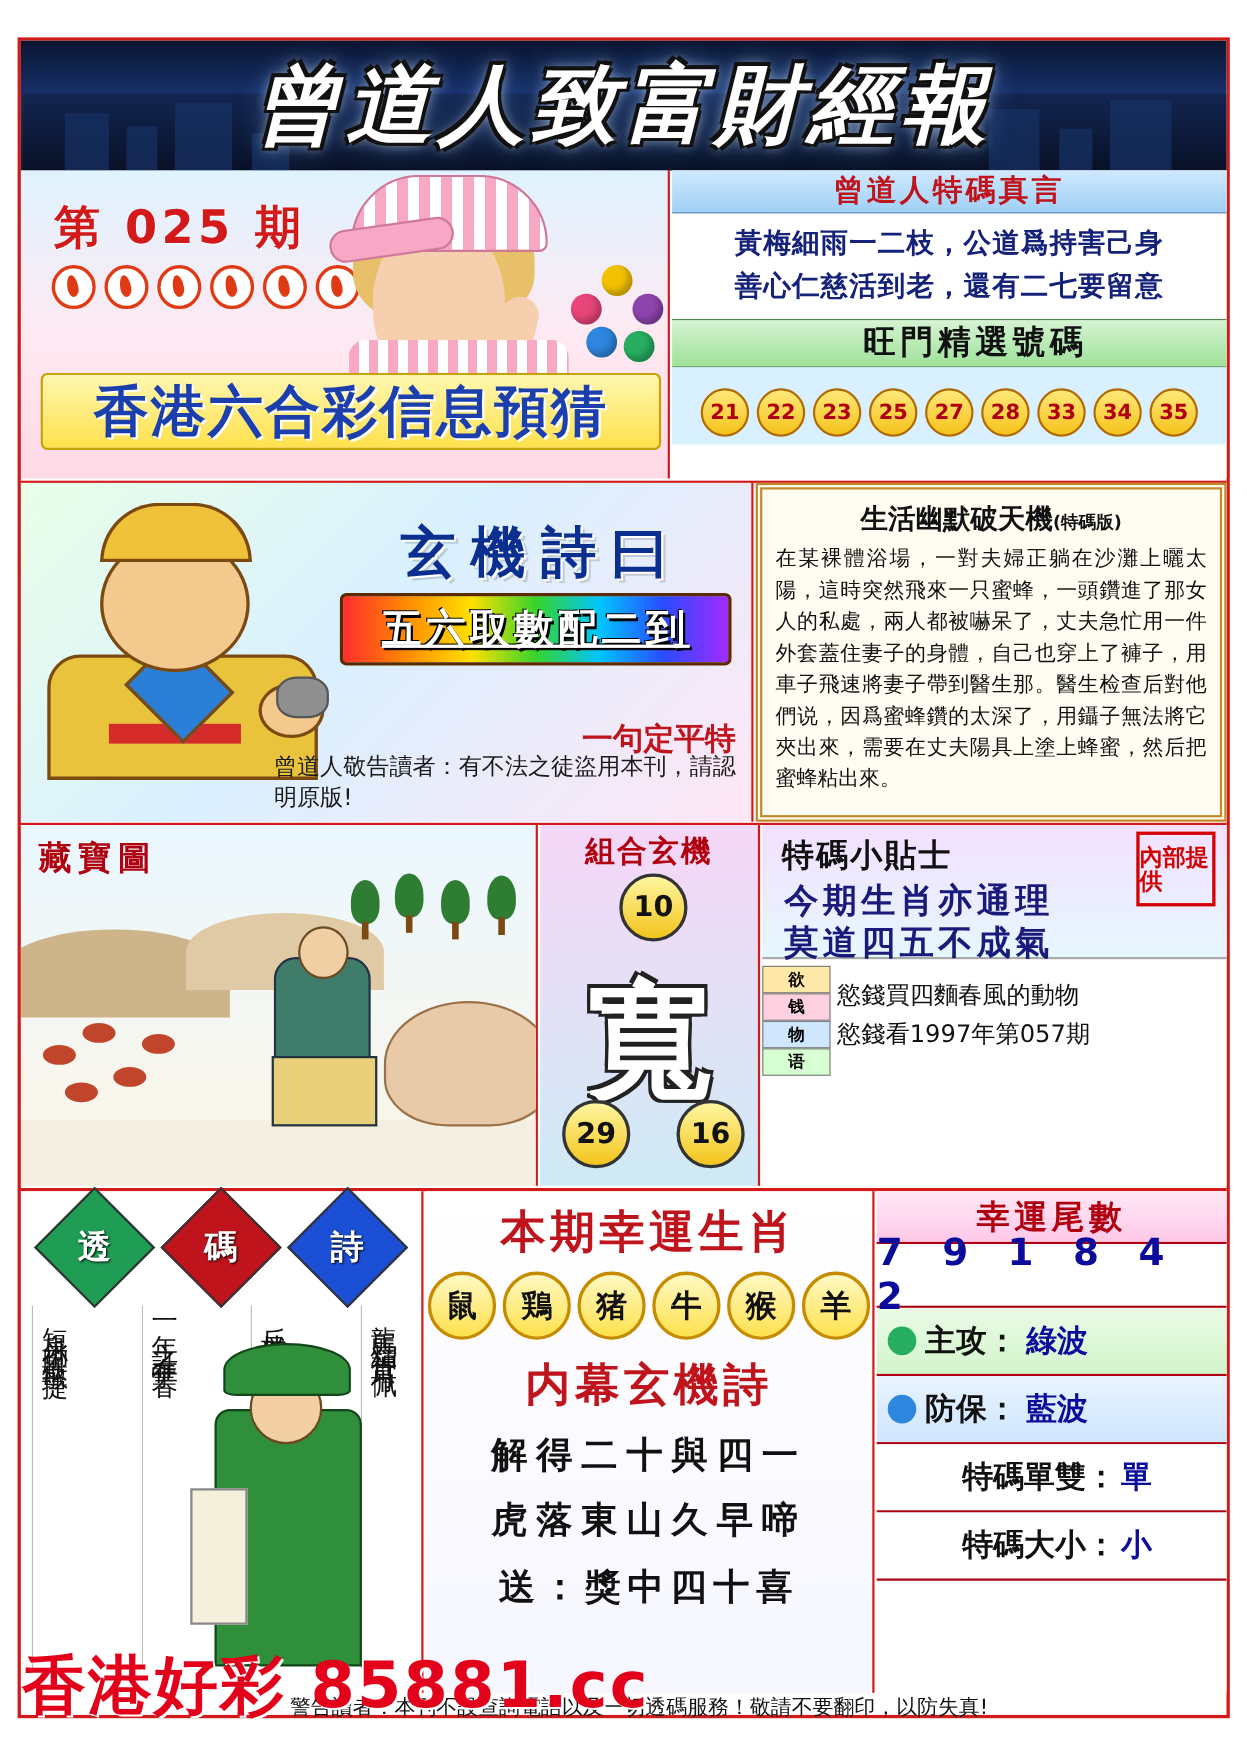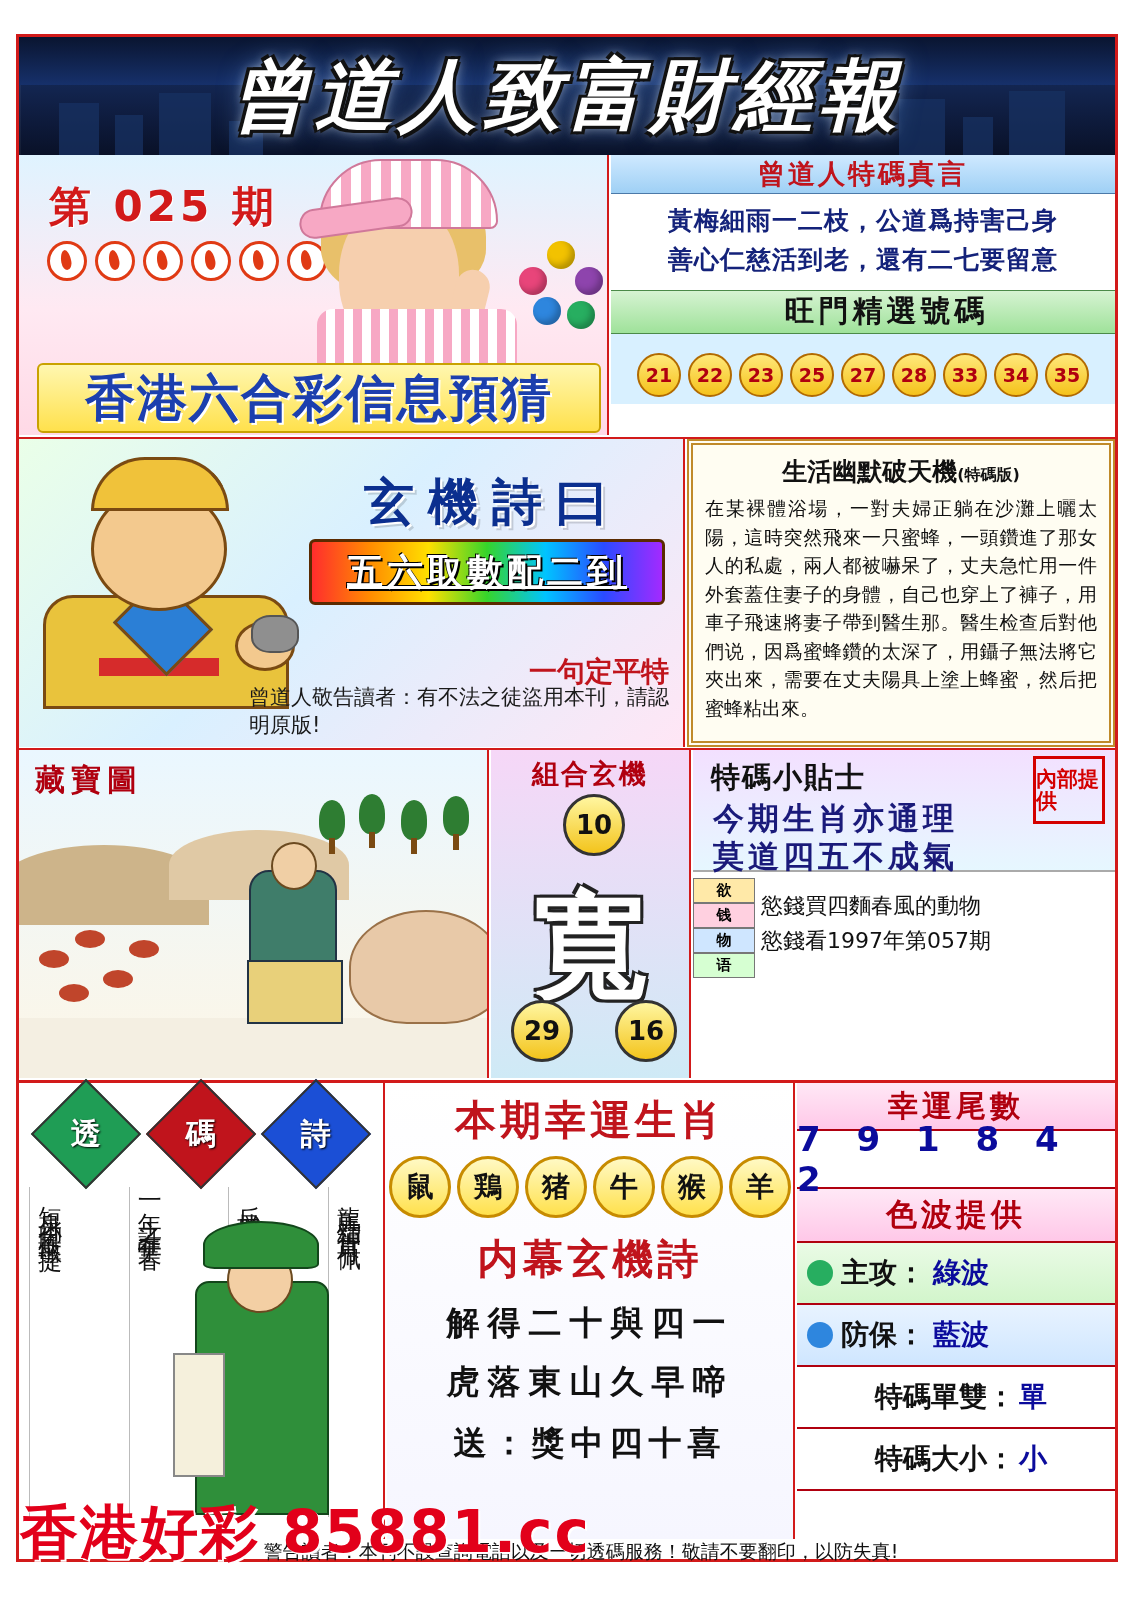--- a/index.html
+++ b/index.html
@@ -38,21 +38,21 @@
   .topleft{position:absolute;left:0;top:0;width:590px;height:280px;
     background:linear-gradient(180deg,#dff3ff 0%,#ffe9f2 55%,#ffd9e6 100%);
     border-right:2px solid #d21a1a;box-sizing:border-box;}
   .issue{position:absolute;left:30px;top:24px;font-size:42px;font-weight:bold;color:#d21a1a;
     letter-spacing:4px;text-shadow:1px 1px 0 #fff;}
   .flames{position:absolute;left:28px;top:86px;display:flex;gap:8px;}
   .flame{width:34px;height:34px;border-radius:50%;border:3px solid #e03a14;background:#fff;
     position:relative;}
   .flame:after{content:"";position:absolute;left:11px;top:6px;width:10px;height:20px;
     background:#e03a14;border-radius:50% 50% 50% 50%/60% 60% 40% 40%;transform:rotate(-10deg);}
-  .subtitle{position:absolute;left:18px;top:208px;width:560px;height:66px;
+  .subtitle{position:absolute;left:18px;top:184px;width:560px;height:66px;
     display:flex;align-items:center;justify-content:center;
     font-size:50px;font-weight:bold;color:#1c3fae;letter-spacing:2px;
     background:linear-gradient(180deg,#fff7b0,#ffe14d);
     border:2px solid #c9a200;border-radius:6px;
     text-shadow:2px 2px 0 #fff;}
   .girl{position:absolute;left:280px;top:4px;width:250px;height:210px;overflow:hidden;}
   .girl .face{position:absolute;left:40px;top:40px;width:120px;height:150px;border-radius:50% 50% 45% 45%;
     background:#f6cfae;}
   .girl .hair{position:absolute;left:22px;top:18px;width:165px;height:120px;border-radius:50% 50% 40% 40%;
     background:#e8c06a;}
@@ -62,21 +62,21 @@
   .girl .brim{position:absolute;left:0px;top:44px;width:110px;height:26px;border-radius:40px;
     background:#f7a8c4;border:2px solid #d0789a;transform:rotate(-8deg);}
   .girl .body{position:absolute;left:18px;top:150px;width:200px;height:70px;
     background:repeating-linear-gradient(90deg,#f7a8c4 0 9px,#ffffff 9px 18px);border-radius:16px;}
   .girl .arm{position:absolute;left:150px;top:110px;width:34px;height:90px;background:#f6cfae;border-radius:18px;transform:rotate(14deg);}
   .balls{position:absolute;left:500px;top:86px;width:90px;height:100px;}
   .ball{position:absolute;width:28px;height:28px;border-radius:50%;box-shadow:inset -4px -4px 6px rgba(0,0,0,.25);}
 
   .topright{position:absolute;left:592px;top:0;width:504px;height:280px;background:#ffffff;}
   .tr-head{height:38px;background:linear-gradient(180deg,#cfe9ff,#9fd0f5);
-    display:flex;align-items:center;justify-content:center;border-bottom:1px solid #4b79a8;}
+    display:flex;align-items:flex-start;justify-content:center;border-bottom:1px solid #4b79a8;}
   .tr-head span{font-size:27px;font-weight:bold;color:#c0141c;letter-spacing:3px;}
   .tr-poem{padding:8px 6px 4px 6px;}
   .tr-poem div{font-size:25px;font-weight:bold;color:#14227a;letter-spacing:1px;line-height:1.55;text-align:center;}
   .tr-head2{margin-top:6px;height:42px;background:linear-gradient(180deg,#d6f3d2,#9fe29a);
     display:flex;align-items:center;justify-content:center;border-top:1px solid #4b8a48;border-bottom:1px solid #4b8a48;padding-left:47px;}
   .tr-head2 span{font-size:30px;font-weight:bold;color:#111;letter-spacing:4px;}
   .numrow{display:flex;align-items:center;justify-content:center;gap:7px;padding-top:12px;background:#d8f0ff;height:58px;}
   .numball{width:40px;height:40px;border-radius:50%;background:linear-gradient(180deg,#ffe87a,#f5c21b);
     border:2px solid #b26a00;display:flex;align-items:center;justify-content:center;
     font-size:19px;font-weight:bold;color:#b0000f;}
@@ -401,23 +401,20 @@
       <div class="bc-send">送：獎中四十喜</div>
     </div>
 
     <div class="br">
       <div class="br-h">
         <span>幸運尾數</span>
       </div>
       <div class="br-tail">
         <span>7 9 1 8 4 2</span>
       </div>
-      <div class="br-h2">
-        <span>色波提供</span>
-      </div>
       <div class="br-row green">
         <div class="dot" style="background:#27ae60;"></div>
         <div class="br-lab">主攻：</div>
         <div class="br-val">綠波</div>
       </div>
       <div class="br-row blue">
         <div class="dot" style="background:#2e86de;"></div>
         <div class="br-lab">防保：</div>
         <div class="br-val">藍波</div>
       </div>

